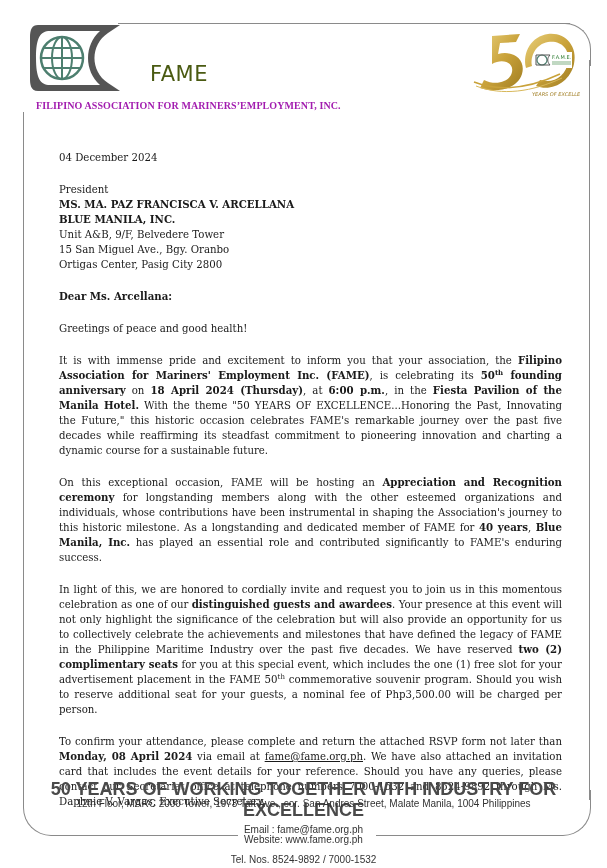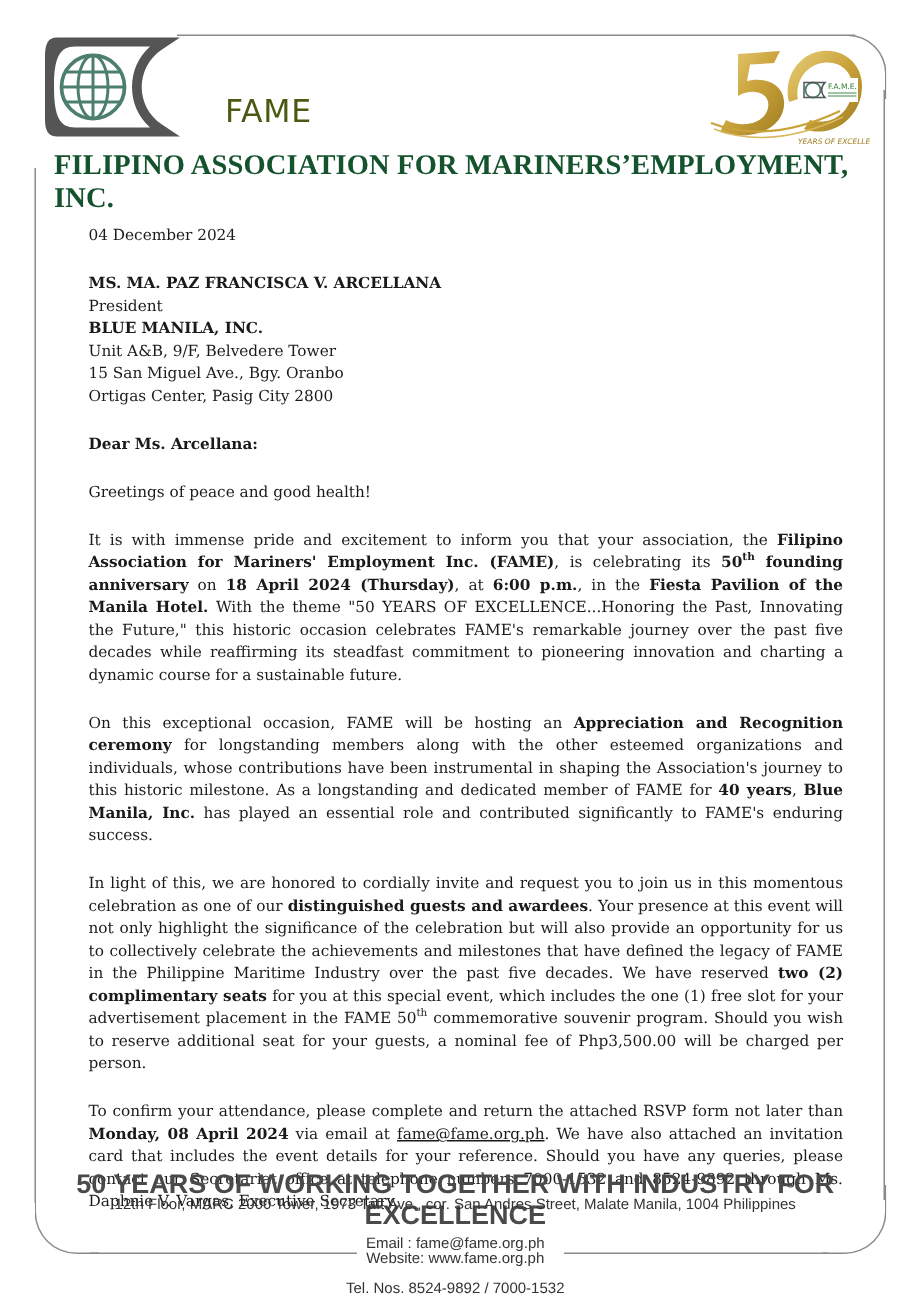--- a/index.html
+++ b/index.html
@@ -9,21 +9,21 @@
     .frame-right { position: absolute; left: 589px; top: 60px; width: 0; height: 740px; border-right: 1.5px solid #8a8a8a; }
     .frame-left { position: absolute; left: 23px; top: 112px; width: 0; height: 690px; border-left: 1.5px solid #8a8a8a; }
     .frame-bl { position: absolute; left: 23px; top: 790px; width: 42px; height: 45px; border-left: 1.5px solid #8a8a8a; border-bottom: 1.5px solid #8a8a8a; border-bottom-left-radius: 28px; }
     .frame-br { position: absolute; left: 548px; top: 790px; width: 42px; height: 45px; border-right: 1.5px solid #8a8a8a; border-bottom: 1.5px solid #8a8a8a; border-bottom-right-radius: 28px; }
     .frame-bottom-l { position: absolute; left: 60px; top: 835px; width: 178px; border-top: 1.5px solid #8a8a8a; }
     .frame-bottom-r { position: absolute; left: 376px; top: 835px; width: 176px; border-top: 1.5px solid #8a8a8a; }
 
     .logo { position: absolute; left: 28px; top: 23px; width: 92px; height: 70px; }
     .fame-word { position: absolute; left: 150px; top: 62px; font-family: "DejaVu Sans", sans-serif; font-size: 21px; color: #4a5a12; letter-spacing: 0.5px; }
     .logo50 { position: absolute; left: 470px; top: 30px; width: 110px; height: 68px; }
-    .org-name { position: absolute; left: 36px; top: 100px; font-family: "Liberation Serif", serif; font-weight: bold; font-size: 19px; color: #14532d; letter-spacing: 0.1px; }
+    .org-name { position: absolute; left: 36px; top: 100px; font-family: "Liberation Serif", serif; font-weight: bold; font-size: 10px; color: #a21caf; letter-spacing: 0.1px; }
 
     .letter { position: absolute; left: 59px; top: 150px; width: 503px; font-family: "DejaVu Serif", serif; font-size: 10.2px; line-height: 15px; }
     .letter p { margin: 0; }
     .gap-lg { height: 17px; }
     .just { text-align: justify; }
     b { font-weight: bold; }
     sup { font-size: 7px; line-height: 0; }
     .link { text-decoration: underline; margin-top: 26px; }
 
     .footer-title { position: absolute; left: 0; width: 607px; top: 779px; text-align: center; font-family: Liberation Sans, sans-serif; font-weight: bold; font-size: 18px; color: #4a4a4a; }
@@ -76,22 +76,22 @@
     <line x1="82" y1="34" x2="101" y2="34" stroke="#2e7d32" stroke-width="0.6"></line>
     <text x="62" y="66" font-size="5" font-style="italic" fill="#a07d22" font-family="DejaVu Sans, sans-serif">YEARS OF EXCELLENCE</text>
   </svg>
 </div>
 
 <div class="org-name">FILIPINO ASSOCIATION FOR MARINERS’EMPLOYMENT, INC.</div>
 
 <div class="letter">
   <p>04 December 2024</p>
   <div class="gap-lg"></div>
+  <p>President</p>
   <p><b>MS. MA. PAZ FRANCISCA V. ARCELLANA</b></p>
-  <p>President</p>
   <p><b>BLUE MANILA, INC.</b></p>
   <p>Unit A&amp;B, 9/F, Belvedere Tower</p>
   <p>15 San Miguel Ave., Bgy. Oranbo</p>
   <p>Ortigas Center, Pasig City 2800</p>
   <div class="gap-lg"></div>
   <p><b>Dear Ms. Arcellana:</b></p>
   <div class="gap-lg"></div>
   <p>Greetings of peace and good health!</p>
   <div class="gap-lg"></div>
 

